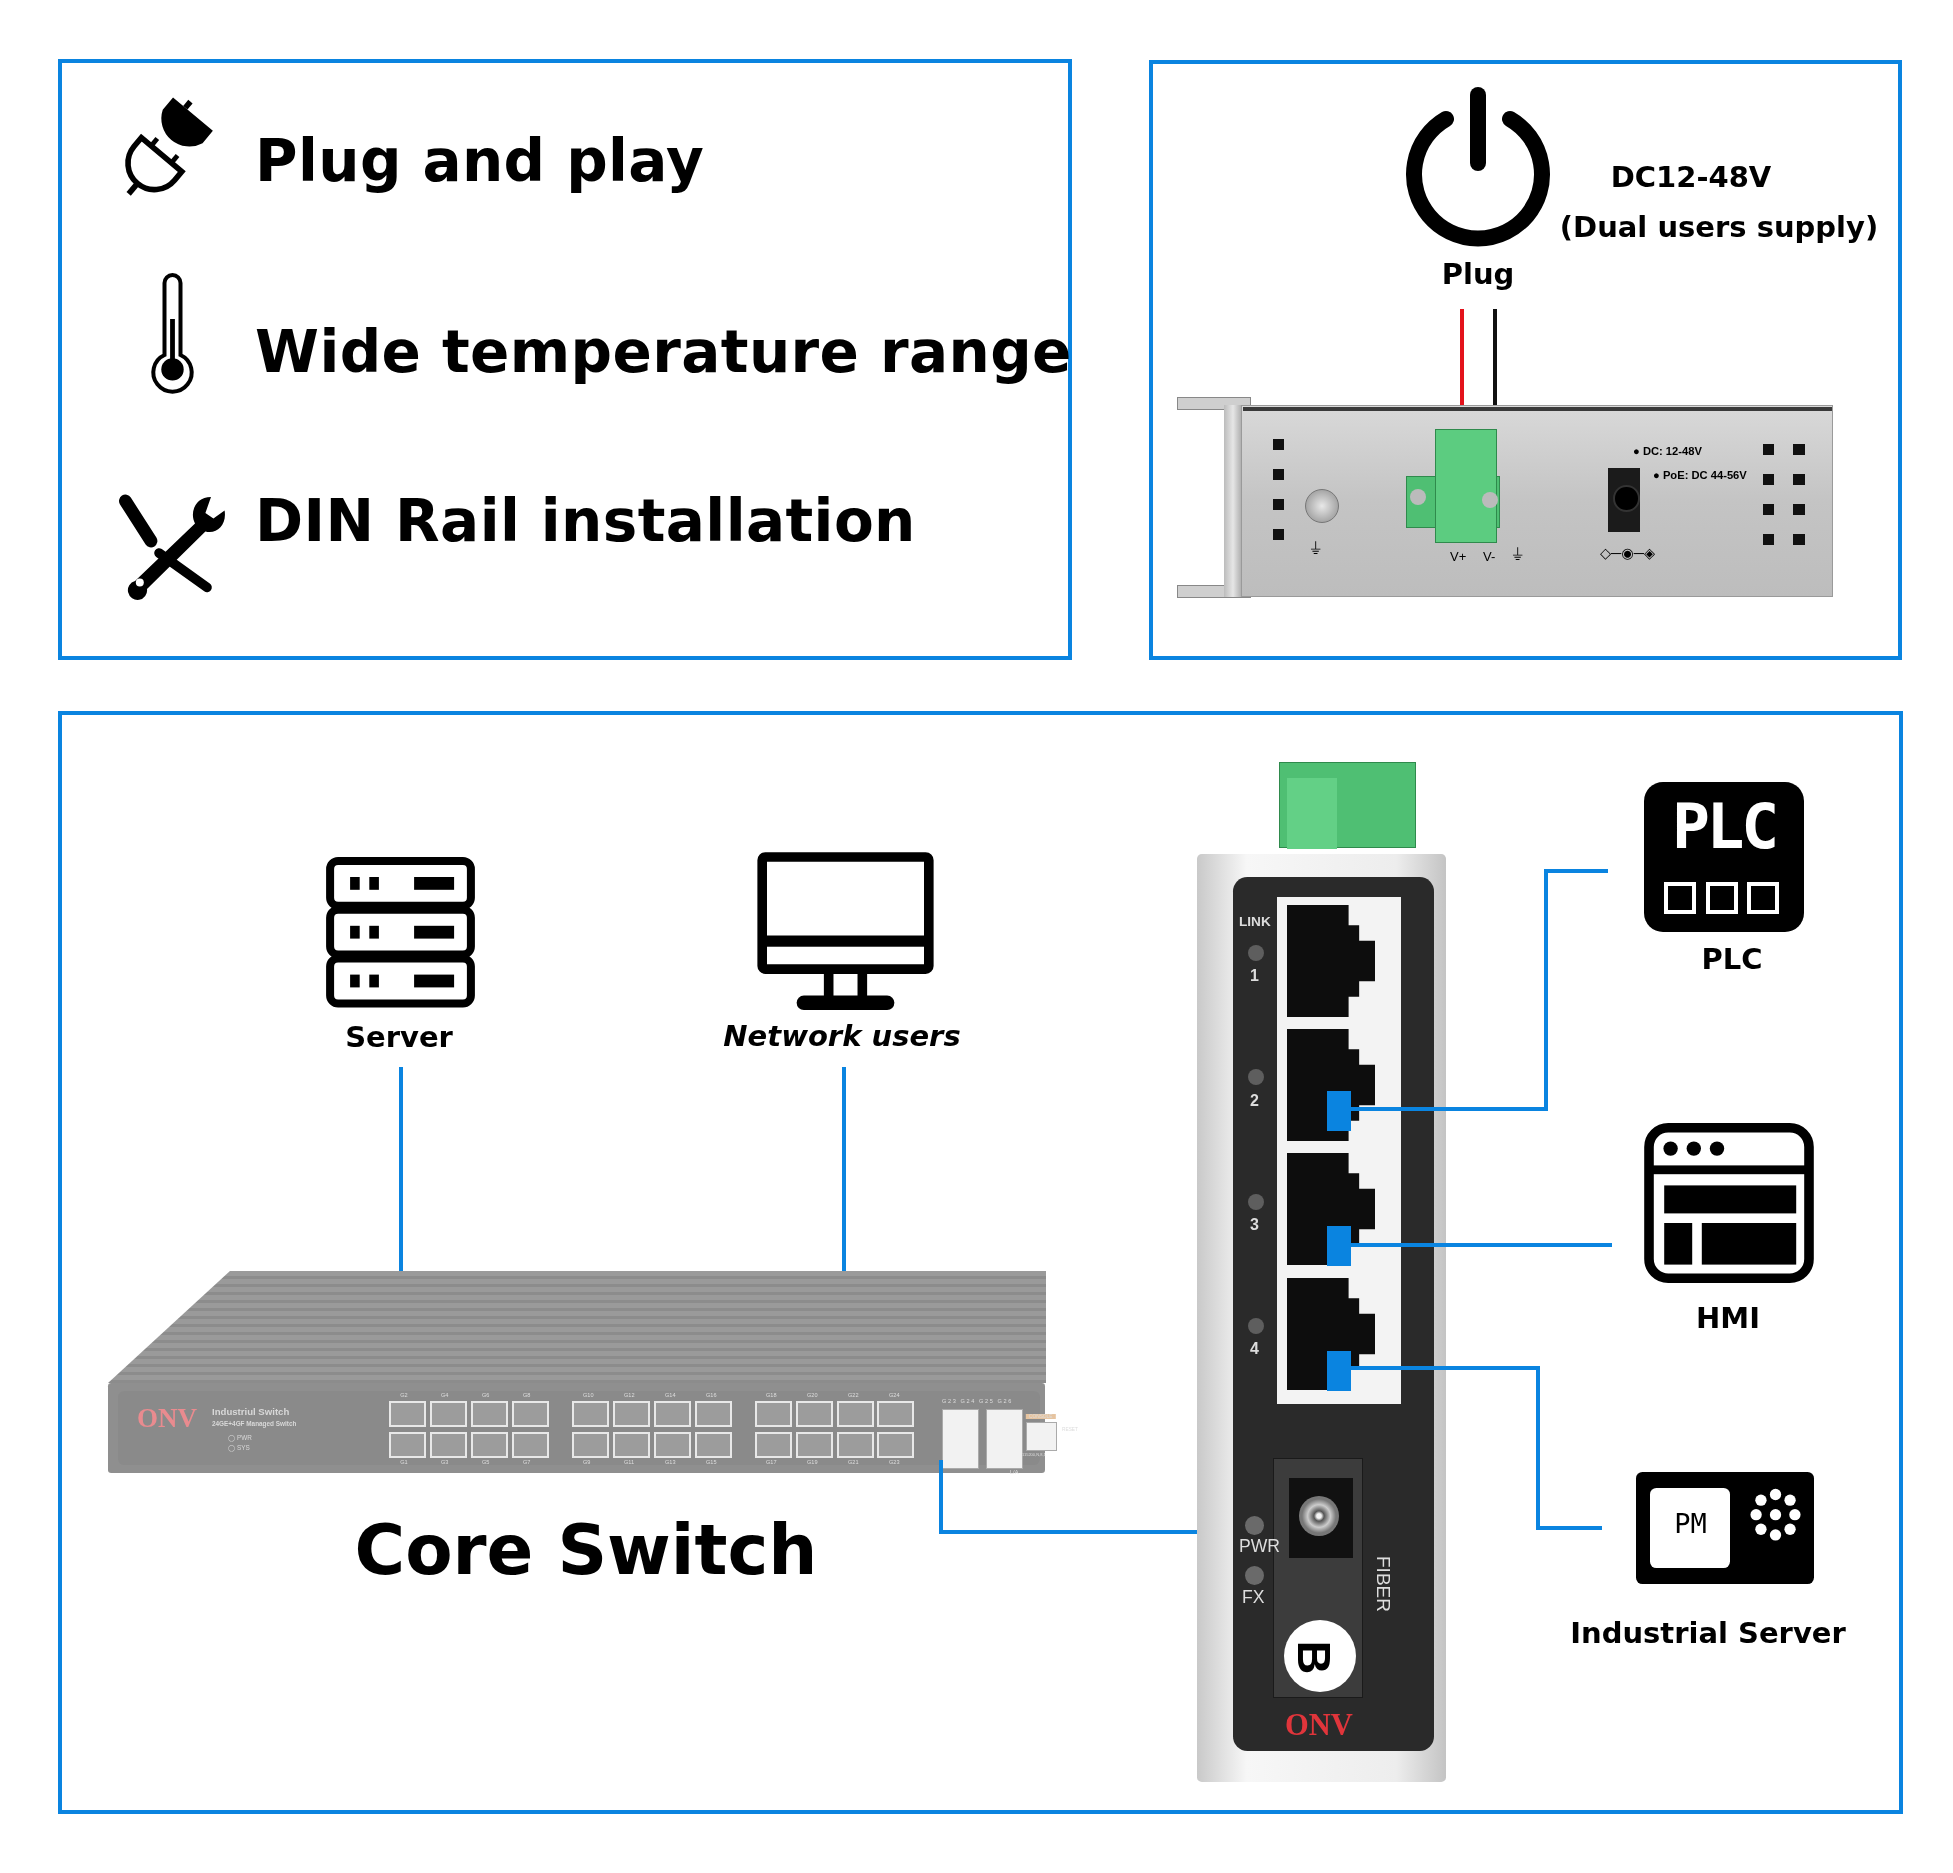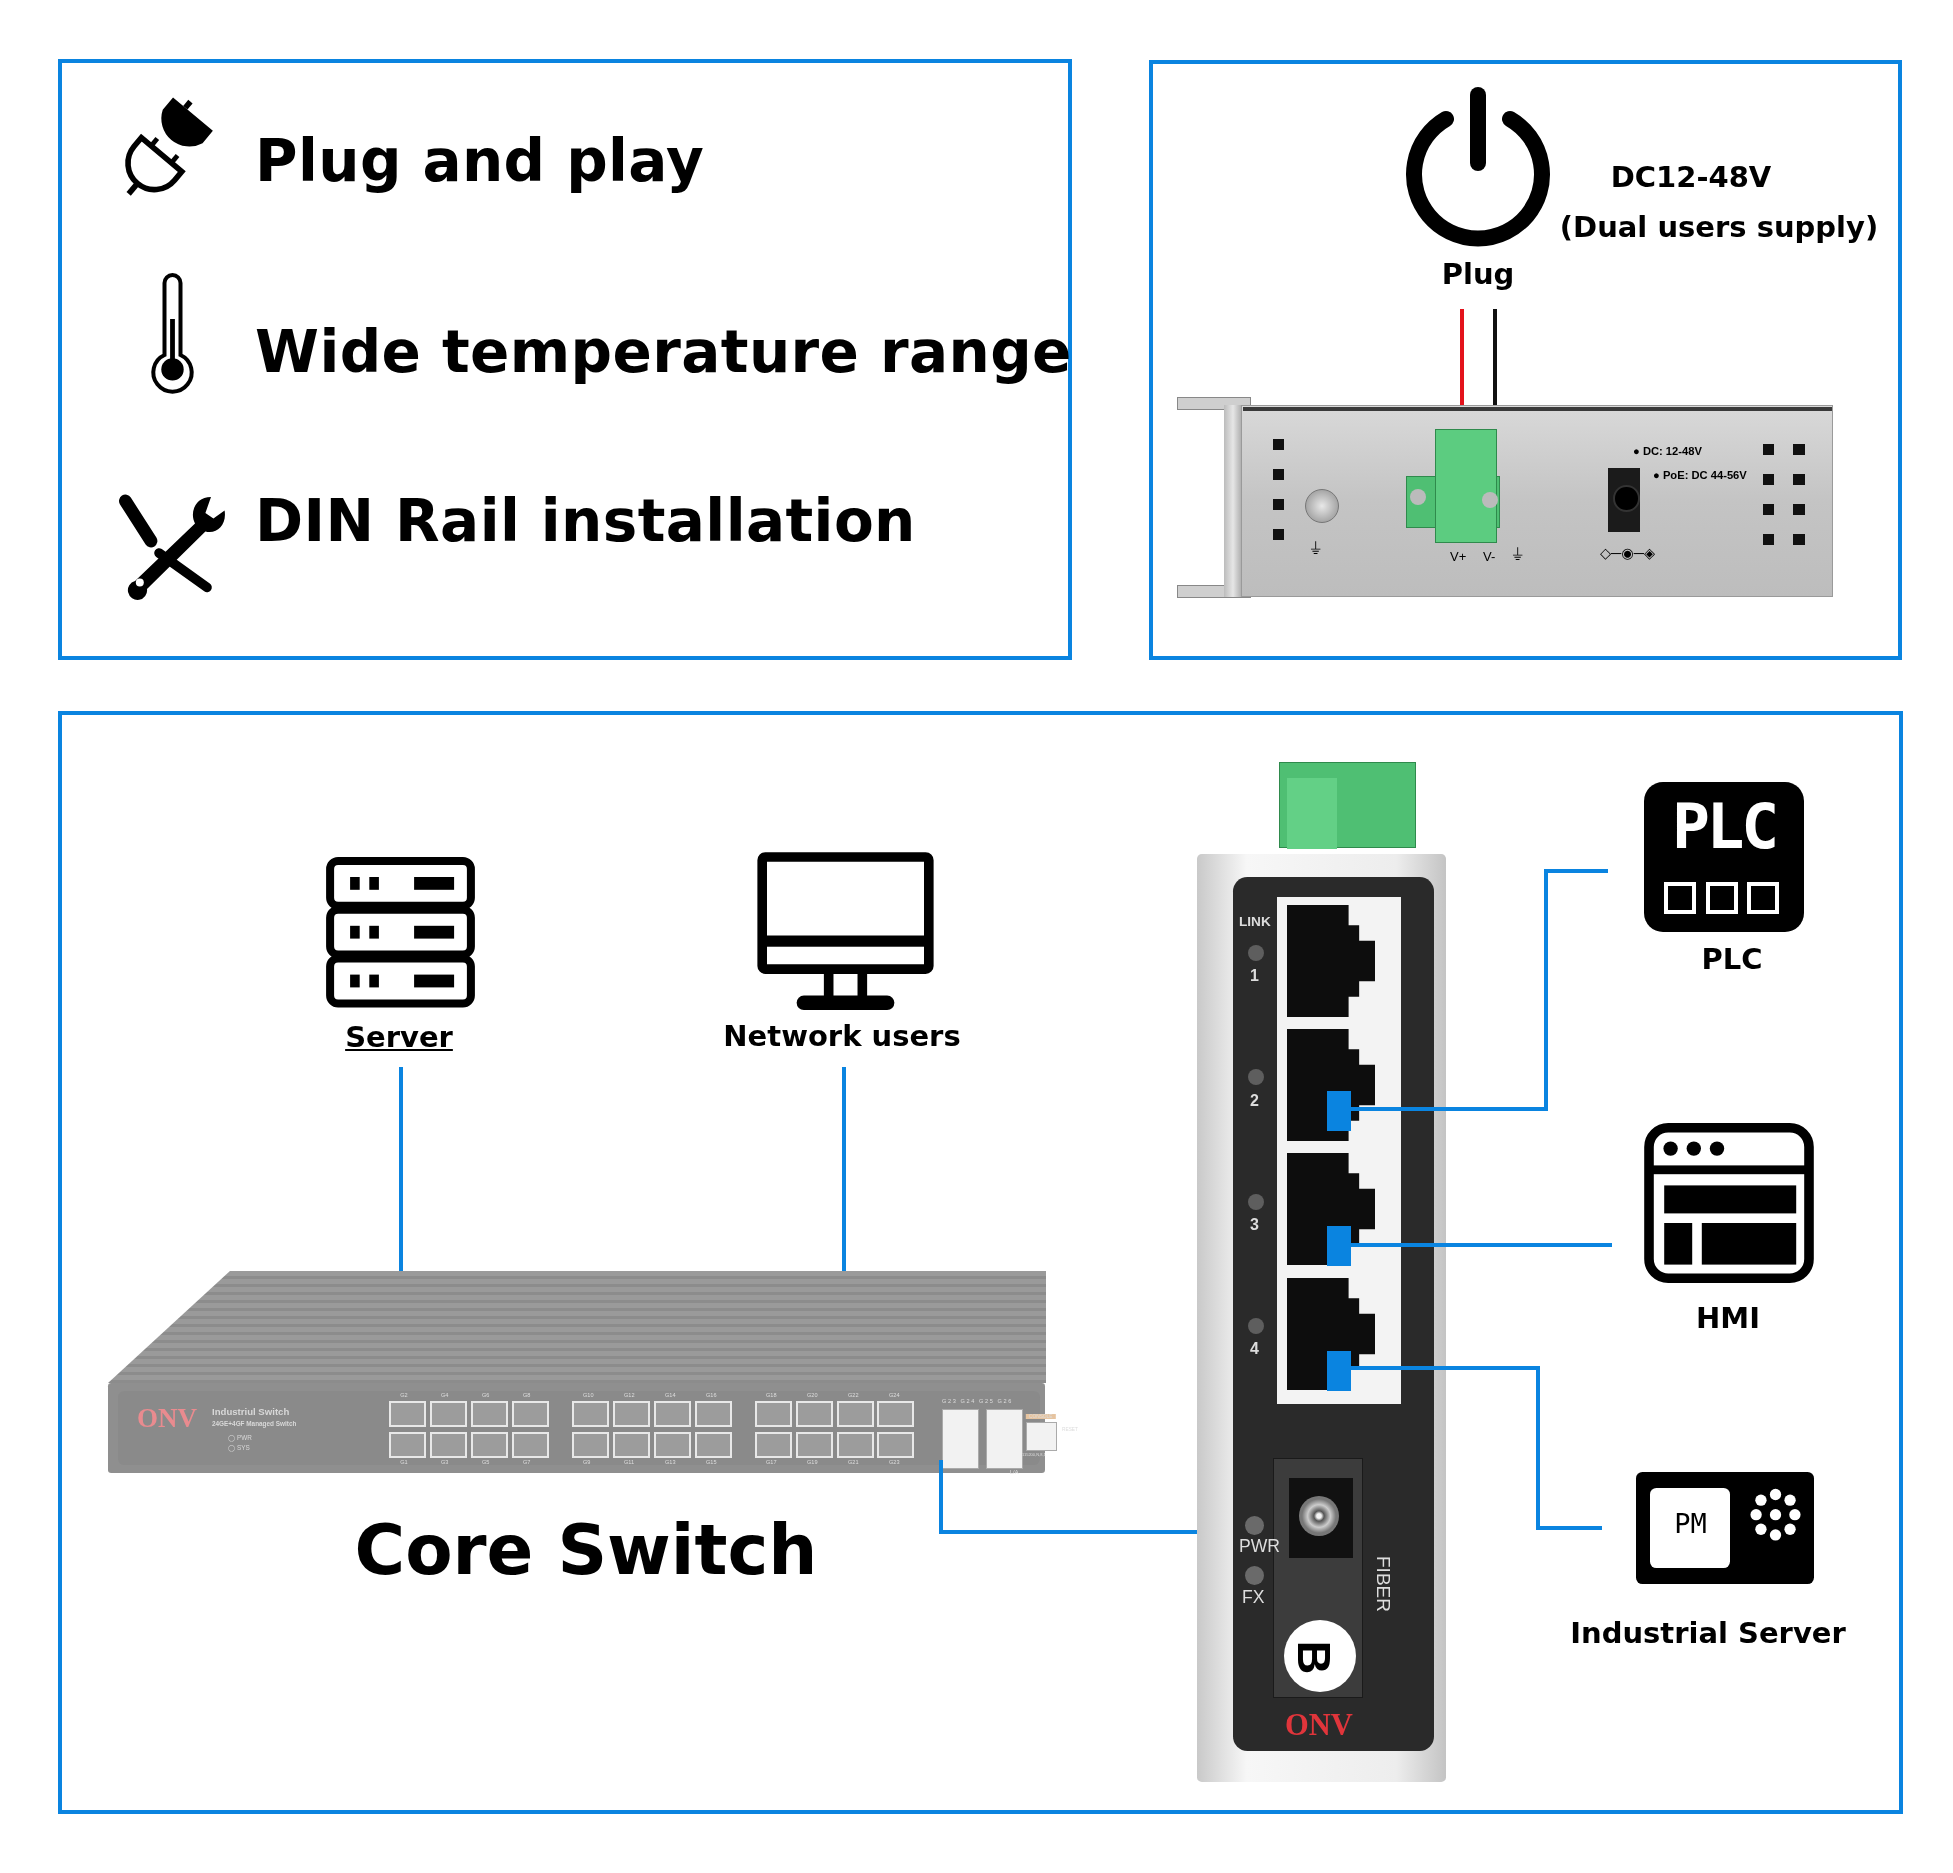--- a/index.html
+++ b/index.html
@@ -103,30 +103,30 @@
       <rect x="54" y="25" width="12" height="16"></rect>
       <rect x="110" y="25" width="50" height="16"></rect>
     <rect x="30" y="86" width="12" height="16"></rect>
       <rect x="54" y="86" width="12" height="16"></rect>
       <rect x="110" y="86" width="50" height="16"></rect>
     <rect x="30" y="147" width="12" height="16"></rect>
       <rect x="54" y="147" width="12" height="16"></rect>
       <rect x="110" y="147" width="50" height="16"></rect>
   </g>
 </svg>
-<div class="label" style="left:399px; top:1020px; font-size:29px;text-decoration:underline;">Server</div>
+<div class="label" style="left:399px; top:1020px; font-size:29px;">Server</div>
 
 <svg style="left:758px; top:853px;" width="175" height="157" viewBox="0 0 218 196">
   <rect x="5" y="5" width="208" height="140" rx="4" fill="none" stroke="#000" stroke-width="12"></rect>
   <rect x="5" y="103" width="208" height="14" fill="#000"></rect>
   <rect x="82" y="145" width="12" height="38" fill="#000"></rect>
   <rect x="124" y="145" width="12" height="38" fill="#000"></rect>
   <rect x="48" y="178" width="122" height="18" rx="9" fill="#000"></rect>
 </svg>
-<div class="label" style="left:842px; top:1019px; font-size:29px;">Network users</div>
+<div class="label" style="left:842px; top:1019px; font-size:29px;font-style:italic;">Network users</div>
 
 <div class="line" style="left:399px; top:1067px; width:4px; height:393px;"></div>
 <div class="line" style="left:842px; top:1067px; width:4px; height:393px;"></div>
 
 <div class="abs" style="left:108px; top:1271px; width:938px; height:205px;">
   <div class="abs" style="left:0; top:0; width:938px; height:112px; background:repeating-linear-gradient(180deg,#9a9a9a 0 4.8px,#8c8c8c 4.8px 8px); clip-path:polygon(13% 0, 100% 0, 100% 100%, 0 100%);"></div>
   <div class="abs" style="left:0; top:112px; width:937px; height:90px; background:#8f8f8f; border-radius:3.2px;"></div>
   <div class="abs" style="left:9.6px; top:120px; width:922px; height:74px; background:#8a8a8a; border-radius:6.4px;"></div>
   <div class="abs" style="left:29px; top:132px; font-family:'Liberation Serif',serif; font-size:27px; font-weight:bold; color:#e98b8f;">ONV</div>
   <div class="abs sw-text" style="left:104px; top:135px; font-size:9.6px; font-weight:bold; color:#d8d8d8;">Industriul Switch</div>

